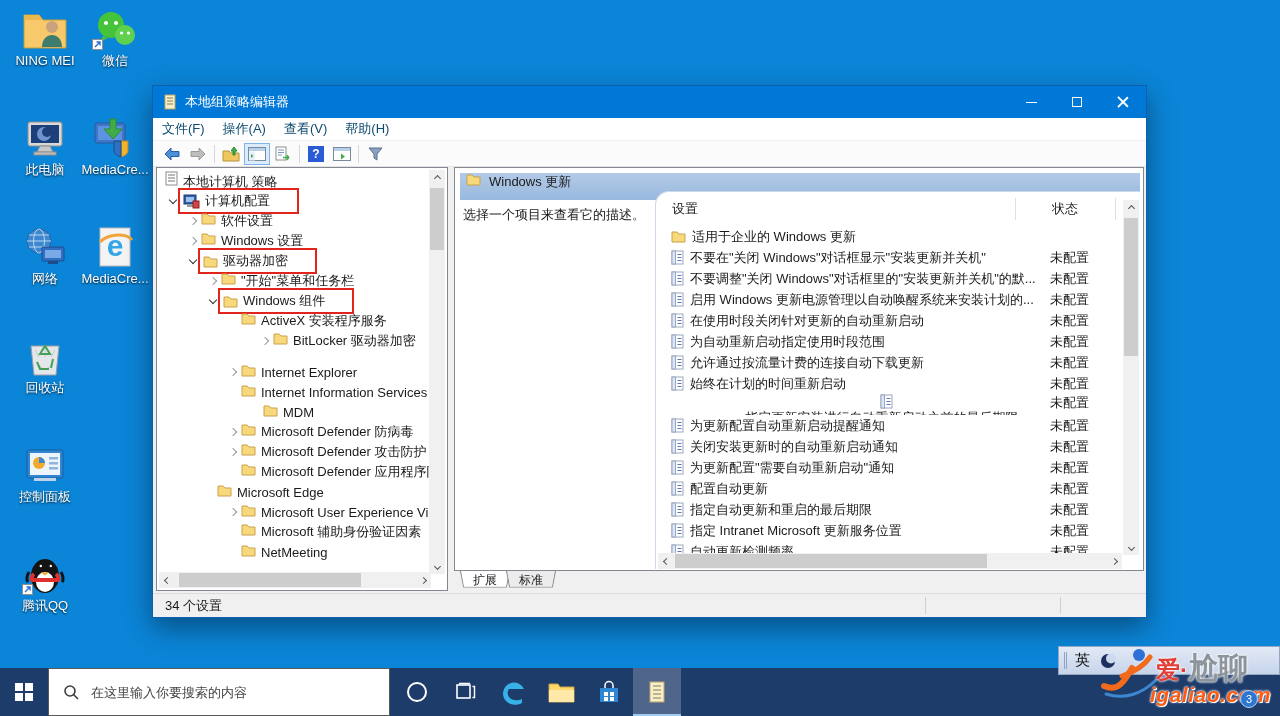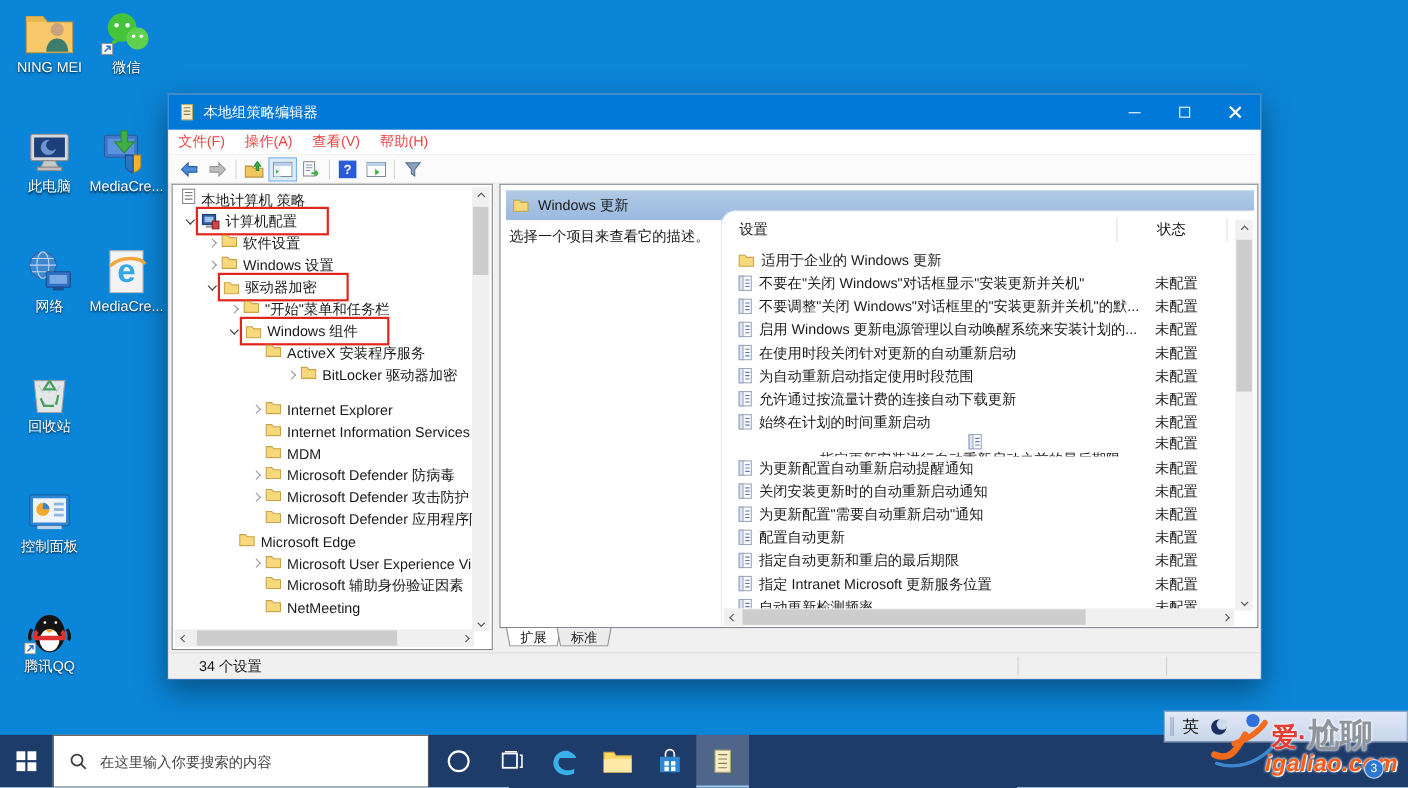--- a/index.html
+++ b/index.html
@@ -19,21 +19,21 @@
   .titlebar{height:32px;background:#0078d7;display:flex;align-items:center;color:#fff;font-size:13px}
   .titlebar .app-ic{margin:0 8px 0 10px;display:flex}
   .cap-btns{margin-left:auto;display:flex;height:100%}
   .cap-btn{width:46px;height:100%;display:flex;align-items:center;justify-content:center}
   .glyph-min{width:11px;border-top:1px solid #fff}
   .glyph-max{width:10px;height:10px;border:1px solid #fff}
   .glyph-close{position:relative;width:12px;height:12px}
   .glyph-close::before,.glyph-close::after{content:"";position:absolute;left:5px;top:-1px;width:1.5px;height:14px;background:#fff}
   .glyph-close::before{transform:rotate(45deg)}.glyph-close::after{transform:rotate(-45deg)}
 
-  .menubar{height:23px;background:#fff;display:flex;align-items:center;font-size:13px;color:#ef4444;border-bottom:1px solid #f0f0f0}
+  .menubar{height:23px;background:#fff;display:flex;align-items:center;font-size:13px;color:#0c4a6e;border-bottom:1px solid #f0f0f0}
   .menu-item{padding:2px 9px}
   .toolbar{height:26px;background:#fbfbfb;border-bottom:1px solid #e3e3e3;display:flex;align-items:center;padding-left:6px}
   .tb-btn{width:26px;height:22px;display:flex;align-items:center;justify-content:center;border:1px solid transparent}
   .tb-btn.active{background:#dcebfa;border:1px solid #7eb4ea}
   .tb-sep{width:1px;height:18px;background:#d6d6d6;margin:0 3px}
   .tb-help{width:16px;height:16px;background:#2a5bd7;color:#fff;font-size:12px;font-weight:bold;display:flex;align-items:center;justify-content:center}
 
   .main{position:relative;height:426px;background:#f0f0f0}
 
   
@@ -47,40 +47,40 @@
   .vsb{position:absolute;top:2px;right:2px;width:16px;background:#f0f0f0}
   .hsb{position:absolute;left:2px;bottom:2px;height:16px;background:#f0f0f0}
   .sb-thumb{position:absolute;background:#cdcdcd}
   .sb-arrow{position:absolute;width:16px;height:16px;display:flex;align-items:center;justify-content:center}
   .sa{width:5px;height:5px;border-right:1.3px solid #555;border-bottom:1.3px solid #555}
   .sa.up{transform:rotate(-135deg)}.sa.down{transform:rotate(45deg)}.sa.left{transform:rotate(135deg)}.sa.right{transform:rotate(-45deg)}
 
   
   .rpanel{position:absolute;left:301px;top:0;width:690px;height:404px;background:#fff;border:1px solid #828790;overflow:hidden}
   .rp-band{position:absolute;left:5px;right:3px;top:5px;height:27px;background:linear-gradient(#b3cae7,#98b9de);
-           display:flex;align-items:center;font-size:13px;color:#1a1a1a}
+           display:flex;align-items:flex-start;font-size:13px;color:#1a1a1a}
   .rp-band .ticon{margin:0 8px 0 6px}
   .rp-desc{position:absolute;left:5px;top:38px;width:192px;font-size:13px;color:#1a1a1a;padding-left:3px}
   .rp-white{position:absolute;left:200px;top:23px;right:3px;bottom:1px;background:#fff;border-top-left-radius:14px;
             border-top:1px solid #cdd9ea;border-left:1px solid #cdd9ea;overflow:hidden}
   .col-hdr{position:absolute;top:8px;font-size:13px;color:#1a1a1a}
   .col-sep{position:absolute;top:6px;width:1px;height:22px;background:#e0e0e0}
   .prow{position:absolute;left:0;height:21px;width:452px;display:flex;align-items:center;font-size:13px;color:#1a1a1a;white-space:nowrap;overflow:hidden}
   .prow .ticon{margin:0 6px 0 15px}
   .pstatus{position:absolute;left:394px}
 
   
   .tabsrow{position:absolute;left:301px;top:404px;height:22px;display:flex;align-items:flex-start;padding-left:6px}
   .vtab{position:relative;height:19px;line-height:18px;padding:0 13px;font-size:12px;color:#222;margin-right:-4px}
   .vtab::before{content:"";position:absolute;inset:0;border:1px solid #8a8a8a;border-top:none;background:#fff;
                 transform:perspective(9px) rotateX(-4deg);transform-origin:top}
   .vtab.inactive::before{background:#ececec}
   .vtab span{position:relative}
   .statusbar{position:relative;height:24px;background:#f0f0f0;border-top:1px solid #dcdcdc;font-size:13px;color:#1a1a1a;
-             display:flex;align-items:center;padding-left:28px}
+             display:flex;align-items:center;padding-left:12px}
   .st-sep{position:absolute;top:3px;bottom:3px;width:1px;background:#cfcfcf}
 
   
   .taskbar{position:absolute;left:0;bottom:0;width:1280px;height:48px;background:#1e3c6a;z-index:30}
   .tb-cell{position:absolute;top:0;width:48px;height:48px;display:flex;align-items:center;justify-content:center}
   .tb-cell.activeapp{background:rgba(255,255,255,.22);box-shadow:inset 0 -2px 0 #9ecbf0}
   .start-logo{display:grid;grid-template-columns:8px 8px;grid-template-rows:8px 8px;gap:2px}
   .start-logo i{background:#fff}
   .searchbox{position:absolute;left:48px;top:0;width:342px;height:48px;background:#fff;border:1px solid #5a5a5a;
              display:flex;align-items:center;padding-left:14px}
@@ -426,21 +426,21 @@
                 </span><span class="tlabel">Internet Explorer</span></span>
             </div>
             <div class="trow" style="padding-left: 68px;">
               <span class="chevslot"></span>
               <span class=""><span class="ticon">
                   <svg width="15" height="13">
                     <path d="M1 2h5l2 2h6v8H1z" fill="#f7d97c" stroke="#caa24a"></path>
                   </svg>
                 </span><span class="tlabel">Internet Information Services</span></span>
             </div>
-            <div class="trow" style="padding-left: 68px;">
+            <div class="trow" style="padding-left: 68px; margin-left: 22px;">
               <span class="chevslot"></span>
               <span class=""><span class="ticon">
                   <svg width="15" height="13">
                     <path d="M1 2h5l2 2h6v8H1z" fill="#f7d97c" stroke="#caa24a"></path>
                   </svg>
                 </span><span class="tlabel">MDM</span></span>
             </div>
             <div class="trow" style="padding-left: 68px;">
               <span class="chevslot">
                 <span class="chev"></span>

